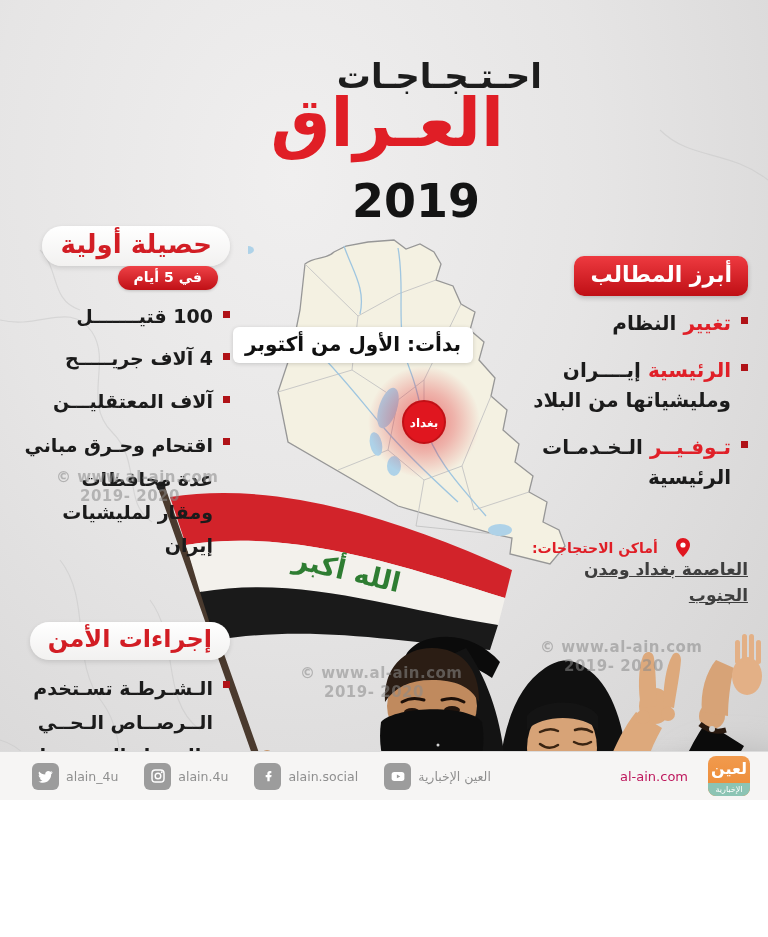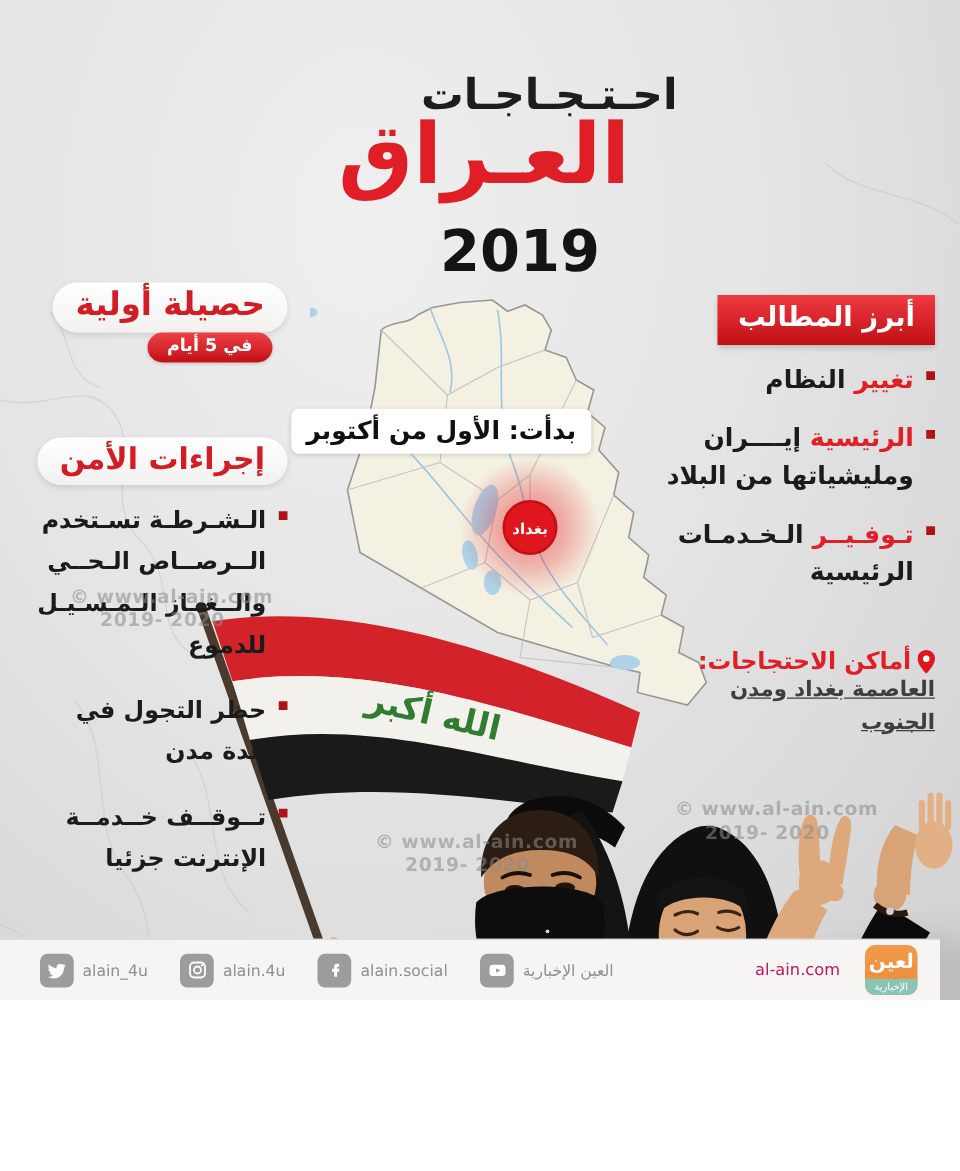--- a/index.html
+++ b/index.html
@@ -14,46 +14,46 @@
   
   .panel{position:absolute;direction:rtl;text-align:right;z-index:6;}
   #left-panel{left:22px;top:226px;width:208px;}
   #right-panel{right:20px;top:236px;width:216px;}
   .badge-white{display:inline-block;background:linear-gradient(180deg,#ffffff,#f2f1f0);border-radius:22px;
     padding:3px 18px 7px;box-shadow:0 2px 5px rgba(0,0,0,.12);color:#d21d24;font-size:26px;font-weight:700;}
   .badge-white.sm{font-size:24px;}
   .badge-pill{display:inline-block;background:linear-gradient(180deg,#ee4146,#c01016);color:#fff;font-size:14px;
     font-weight:700;padding:3px 16px 5px;border-radius:15px;margin:0 12px 0 0;box-shadow:0 1px 3px rgba(0,0,0,.18);}
   .badge-red{display:inline-block;background:linear-gradient(180deg,#ee3a40,#bf0f15);color:#fff;font-size:22px;
-    font-weight:700;padding:6px 16px 9px;border-radius:0;box-shadow:0 2px 5px rgba(0,0,0,.2);}
+    font-weight:700;padding:6px 16px 9px;border-radius:10px;box-shadow:0 2px 5px rgba(0,0,0,.2);margin-top:20px;}
   ul.blist{list-style:none;margin:12px 0 0;padding:0;}
   ul.blist li{position:relative;padding:0 17px 0 0;margin:0 0 13px;font-size:19px;font-weight:700;color:#1b1b1b;line-height:1.55;}
   ul.blist.demands li{font-size:20px;margin-bottom:17px;line-height:1.5;}
   ul.blist li.wide{line-height:1.75;}
   .sq{position:absolute;right:0;top:9px;width:7px;height:7px;background:#b01217;}
   .w-red{color:#e02028;}
   .sec-gap{margin-top:60px;}
   .m-gap{margin-top:16px;}
   
   .locations{margin-top:46px;}
-  .loc-head{display:flex;align-items:center;gap:5px;color:#e01e26;font-size:19px;font-weight:700;}
+  .loc-head{display:flex;align-items:center;gap:18px;color:#e01e26;font-size:14px;font-weight:700;justify-content:flex-end;}
   .loc-text{margin-top:0;color:#3e3e3e;font-size:17px;font-weight:700;line-height:1.5;padding-left:26px;text-decoration:underline;}
   
   #map-svg{position:absolute;left:248px;top:230px;z-index:1;}
   #start-callout{position:absolute;left:233px;top:327px;z-index:6;background:#fff;border-radius:6px;
     padding:5px 12px 7px;font-size:20px;font-weight:700;color:#101010;white-space:nowrap;
     box-shadow:0 1px 4px rgba(0,0,0,.16);direction:rtl;}
   
   #photo-svg{position:absolute;left:0;top:455px;z-index:2;}
   .wm{position:absolute;z-index:7;color:#8a8a8a;opacity:.55;font-size:15px;font-weight:700;letter-spacing:.5px;line-height:1.25;direction:ltr;}
   .wm .l2{display:block;padding-left:24px;}
   
   #bg-pattern{position:absolute;left:0;top:0;z-index:0;opacity:.5;}
   
-  #footer{position:absolute;left:0;right:16px;bottom:0;height:48px;background:#f6f5f4;border-top:1px solid #dcdcdc;
+  #footer{position:absolute;left:0;right:0;bottom:0;height:48px;background:#f6f5f4;border-top:1px solid #dcdcdc;
     display:flex;align-items:center;padding:0 18px;z-index:8;justify-content:space-between;}
   .social{display:flex;align-items:center;gap:26px;margin-left:14px;}
   .social-item{display:flex;align-items:center;gap:7px;}
   .s-icon{width:27px;height:27px;border-radius:6px;background:#9c9c9c;display:flex;align-items:center;justify-content:center;}
   .s-label{color:#8f8f8f;font-size:12.5px;}
   .spacer{flex:1;}
   .site{color:#be185d;font-size:13px;margin:0 4px 0 0;}
   .logo{width:42px;height:40px;position:relative;background:linear-gradient(180deg,#f19a4d,#ec8a35);border-radius:8px;overflow:hidden;text-align:center;margin-left:16px;}
   .logo .top{color:#fff;font-size:16px;font-weight:700;line-height:26px;direction:rtl;}
   .logo .ribbon{position:absolute;left:0;right:0;bottom:0;height:13px;background:#8cc4b4;color:#fff;font-size:8px;line-height:13px;direction:rtl;}
@@ -119,20 +119,26 @@
         <text x="176" y="197" text-anchor="middle" font-size="12" font-weight="bold" fill="#ffffff">بغداد</text>
       </g>
     </g>
   </svg>
 
   <div id="start-callout">بدأت: الأول من أكتوبر</div>
 
   <div id="left-panel" class="panel">
     <div class="badge-white">حصيلة أولية</div><br>
     <div class="badge-pill">في 5 أيام</div>
+    <ul class="blist">
+      <li><span class="sq"></span><span>100 قتيـــــــل</span></li>
+      <li><span class="sq"></span><span>4 آلاف جريـــــح</span></li>
+      <li><span class="sq"></span><span>آلاف المعتقليـــن</span></li>
+      <li class="wide m-gap"><span class="sq"></span><span>اقتحام وحـرق مباني عدة محافظات ومقار لمليشيات إيران</span></li>
+    </ul>
 
     <div class="sec-gap">
       <div class="badge-white sm">إجراءات الأمن</div>
       <ul class="blist">
         <li class="wide" style="margin-bottom:19px;"><span class="sq"></span><span>الـشـرطـة تسـتخدم الــرصــاص الـحــي والــغــاز الـمـسـيـل للدموع</span></li>
         <li class="wide" style="margin-bottom:19px;"><span class="sq"></span><span>حظر التجول في عدة مدن</span></li>
         <li class="wide"><span class="sq"></span><span>تــوقــف خــدمــة الإنترنت جزئيا</span></li>
       </ul>
     </div>
   </div>

